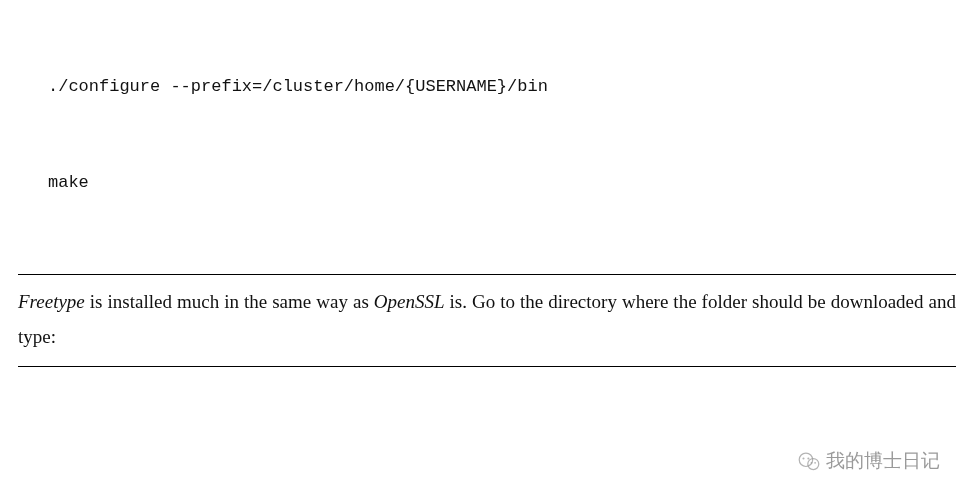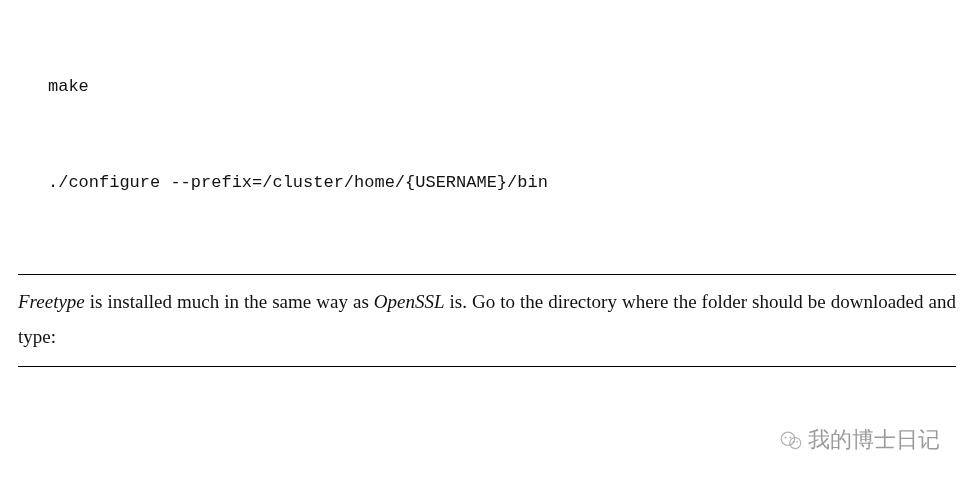--- a/index.html
+++ b/index.html
@@ -38,43 +38,43 @@
   }
   .prose {
     margin: 6px 0 12px 0;
     text-align: justify;
   }
   .prose em { font-style: italic; }
   .code-line { display: block; }
   .watermark {
     position: absolute;
     right: 32px;
-    bottom: 40px;
+    bottom: 22px;
     display: flex;
     align-items: center;
     gap: 6px;
     color: rgba(120,120,120,0.75);
     font-family: -apple-system, "Helvetica Neue", Arial, "PingFang SC", "Microsoft YaHei", sans-serif;
-    font-size: 22px;
+    font-size: 19px;
     pointer-events: none;
   }
   .wechat-icon {
     width: 22px;
     height: 22px;
     opacity: 0.75;
   }
 </style>
 </head>
 <body>
 
 <div class="page">
 
   <div class="codeblock">
+    <span class="code-line"><span>./configure --prefix=/cluster/home/{USERNAME}/bin</span></span>
     <span class="code-line"><span>make</span></span>
-    <span class="code-line"><span>./configure --prefix=/cluster/home/{USERNAME}/bin</span></span>
   </div>
 
   <hr class="rule">
 
   <p class="prose">
     <em>Freetype</em><span> is installed much in the same way as </span><em>OpenSSL</em><span> is.  Go to the directory where the folder should be downloaded and type:</span>
   </p>
 
   <hr class="top-rule">
 

